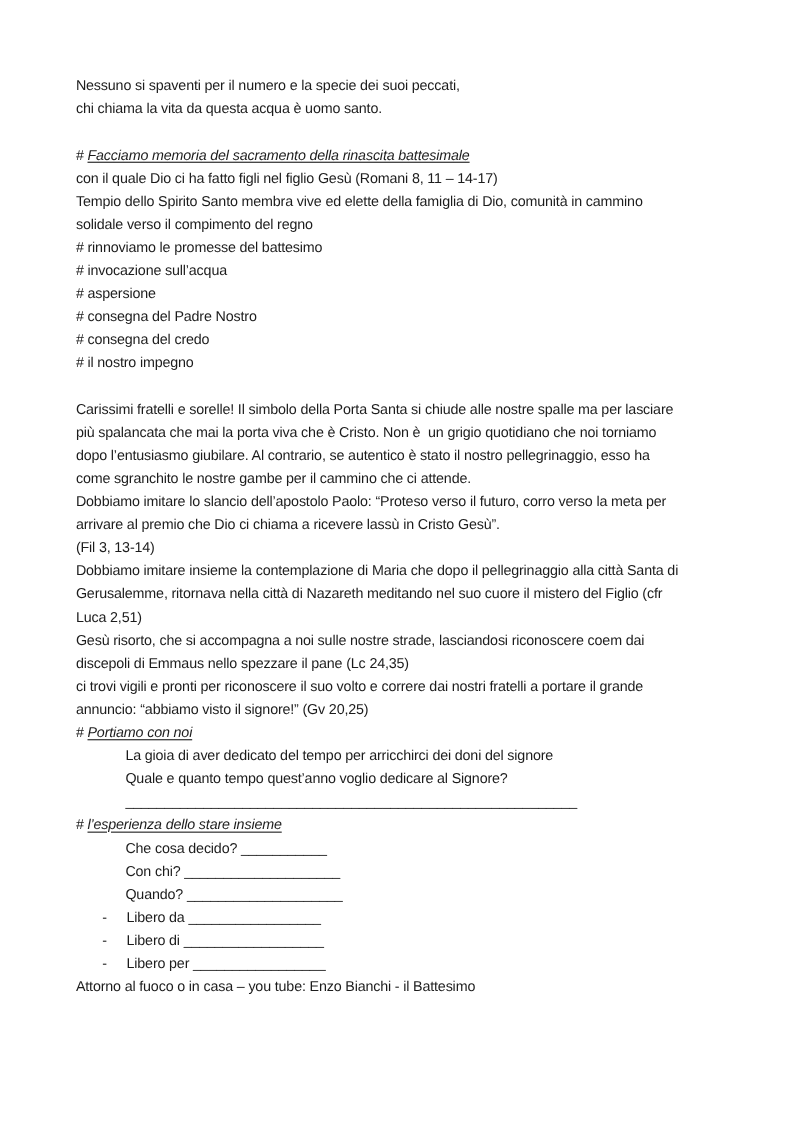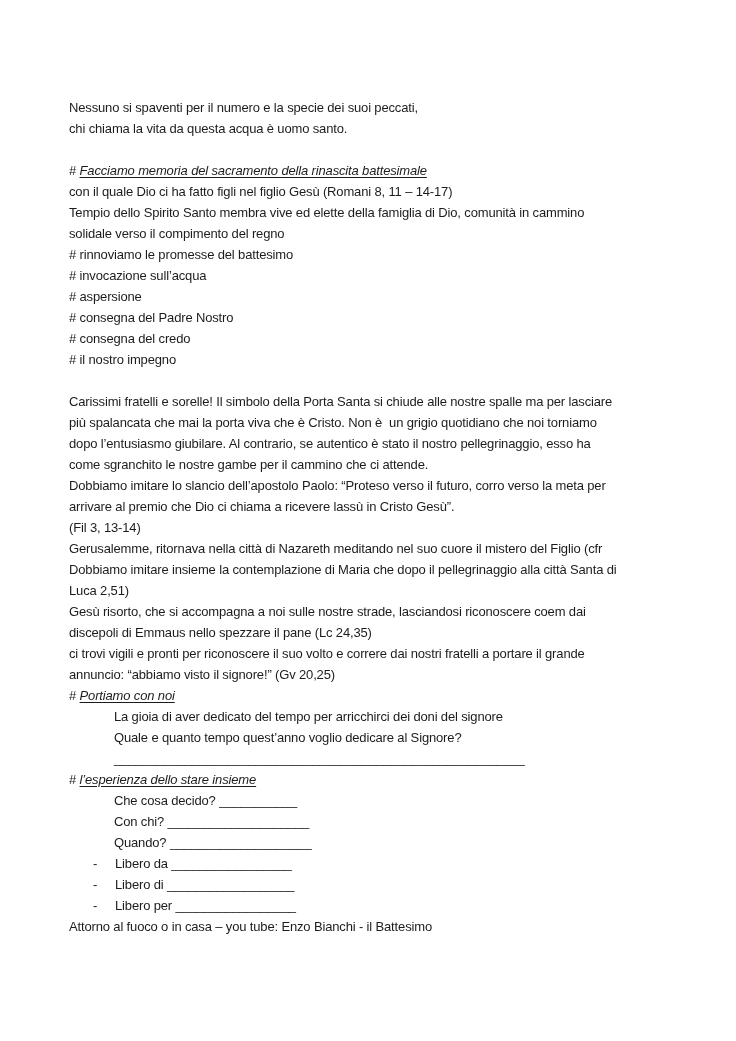--- a/index.html
+++ b/index.html
@@ -15,21 +15,20 @@
   .page {
     box-sizing: border-box;
     width: 736px;
     height: 910px;
     padding: 67px 60px 0 69px;
     background: #ffffff;
     color: #1c1c1c;
     font-family: "Liberation Sans", "DejaVu Sans", sans-serif;
     font-size: 13px;
     letter-spacing: -0.15px;
-    margin-top: 30px;
   }
   .doc-body {
     width: 100%;
   }
   .line {
     min-height: 21px;
     line-height: 21px;
     white-space: pre;
   }
   .line.tab {
@@ -67,22 +66,22 @@
       <div class="line"><span># consegna del credo</span></div>
       <div class="line"><span># il nostro impegno</span></div>
       <div class="line"></div>
       <div class="line"><span>Carissimi fratelli e sorelle! Il simbolo della Porta Santa si chiude alle nostre spalle ma per lasciare</span></div>
       <div class="line"><span>più spalancata che mai la porta viva che è Cristo. Non è  un grigio quotidiano che noi torniamo</span></div>
       <div class="line"><span>dopo l’entusiasmo giubilare. Al contrario, se autentico è stato il nostro pellegrinaggio, esso ha</span></div>
       <div class="line"><span>come sgranchito le nostre gambe per il cammino che ci attende.</span></div>
       <div class="line"><span>Dobbiamo imitare lo slancio dell’apostolo Paolo: “Proteso verso il futuro, corro verso la meta per</span></div>
       <div class="line"><span>arrivare al premio che Dio ci chiama a ricevere lassù in Cristo Gesù”.</span></div>
       <div class="line"><span>(Fil 3, 13-14)</span></div>
+      <div class="line"><span>Dobbiamo imitare insieme la contemplazione di Maria che dopo il pellegrinaggio alla città Santa di</span></div>
       <div class="line"><span>Gerusalemme, ritornava nella città di Nazareth meditando nel suo cuore il mistero del Figlio (cfr</span></div>
-      <div class="line"><span>Dobbiamo imitare insieme la contemplazione di Maria che dopo il pellegrinaggio alla città Santa di</span></div>
       <div class="line"><span>Luca 2,51)</span></div>
       <div class="line"><span>Gesù risorto, che si accompagna a noi sulle nostre strade, lasciandosi riconoscere coem dai</span></div>
       <div class="line"><span>discepoli di Emmaus nello spezzare il pane (Lc 24,35)</span></div>
       <div class="line"><span>ci trovi vigili e pronti per riconoscere il suo volto e correre dai nostri fratelli a portare il grande</span></div>
       <div class="line"><span>annuncio: “abbiamo visto il signore!” (Gv 20,25)</span></div>
       <div class="line"><span># </span><span class="u">Portiamo con noi</span></div>
       <div class="line tab"><span>La gioia di aver dedicato del tempo per arricchirci dei doni del signore</span></div>
       <div class="line tab"><span>Quale e quanto tempo quest’anno voglio dedicare al Signore?</span></div>
       <div class="line tab"><span>__________________________________________________________</span></div>
       <div class="line"><span># </span><span class="u">l’esperienza dello stare insieme</span></div>

